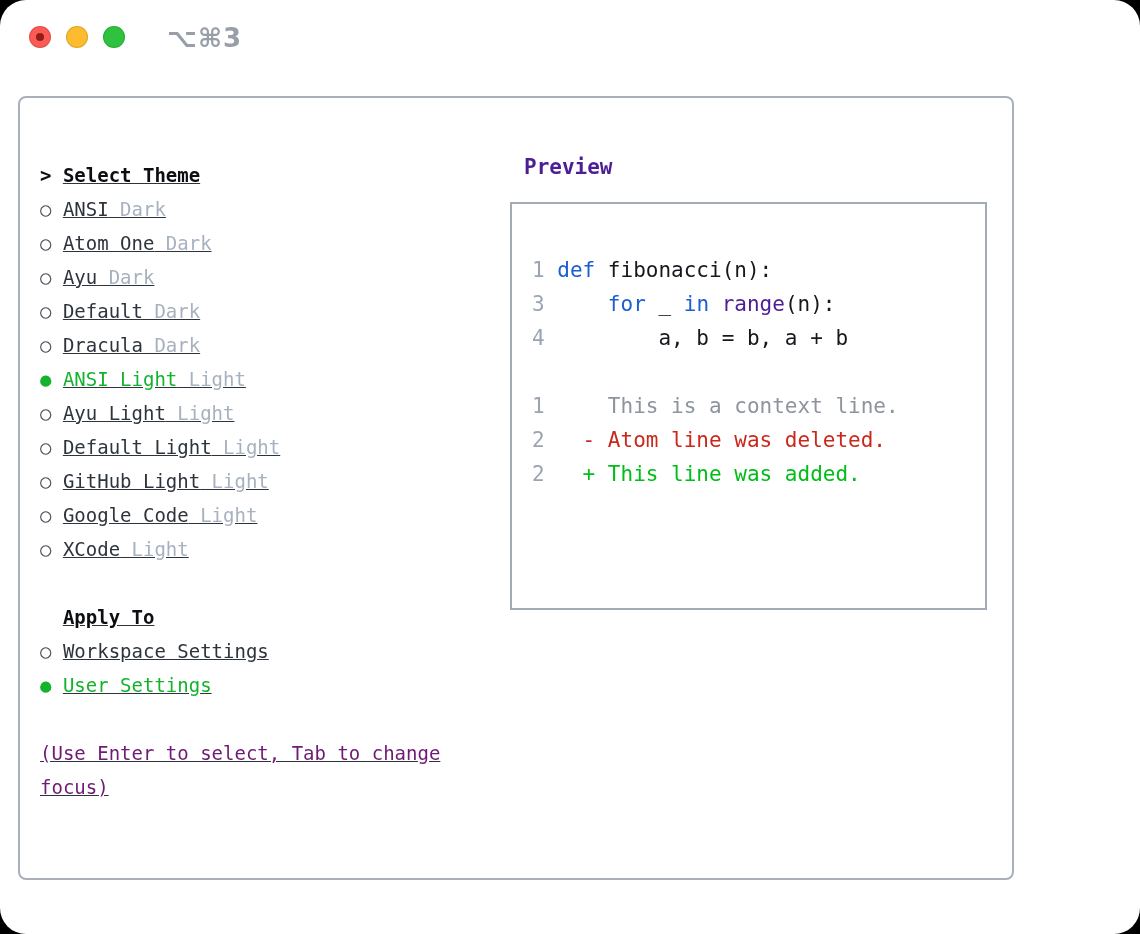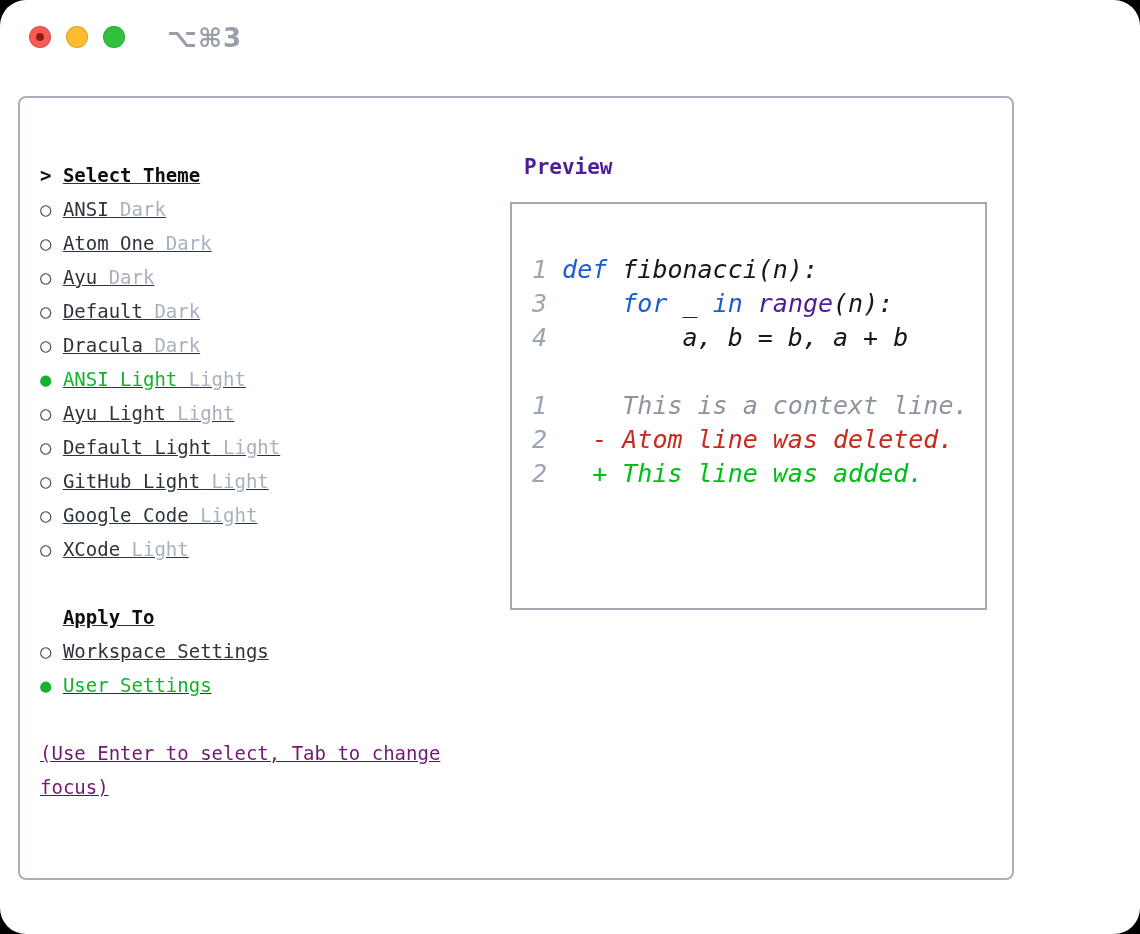--- a/index.html
+++ b/index.html
@@ -38,21 +38,21 @@
   .row.heading { font-weight:bold; color:#0c0e12; }
   .row.heading .marker { color:#0c0e12; font-weight:bold; }
   .blankrow { height:34px; }
   .hint { color:#701a75; width:432px; white-space:normal; }
 
   
   .preview-title { position:absolute; left:482px; top:52px; height:34px; line-height:34px;
                    font-size:21px; font-weight:bold; color:#4c1d95;margin-left:22px; }
   .preview-box { position:absolute; left:490px; top:104px; width:477px; height:408px;
                  border:2px solid #a2aab6; background:#fff; overflow:hidden; }
-  .preview-code { position:absolute; left:20px; top:49px; font-size:25px; line-height:34px;font-style:italic; }
+  .preview-code { position:absolute; left:20px; top:49px; font-size:21px; line-height:34px; }
   .cline { height:34px; white-space:pre; color:#16181d; }
   .lnum { display:inline-block; width:2ch; color:#9aa4b3; }
   .tok-plain   { color:#16181d; }
   .tok-keyword { color:#1a5ed2; }
   .tok-builtin { color:#4c1d95; }
   .tok-number  { color:#0bb61c; }
   .tok-context { color:#8e949d; }
   .tok-deleted { color:#c9281c; }
   .tok-added   { color:#00bd17; }
 </style>

